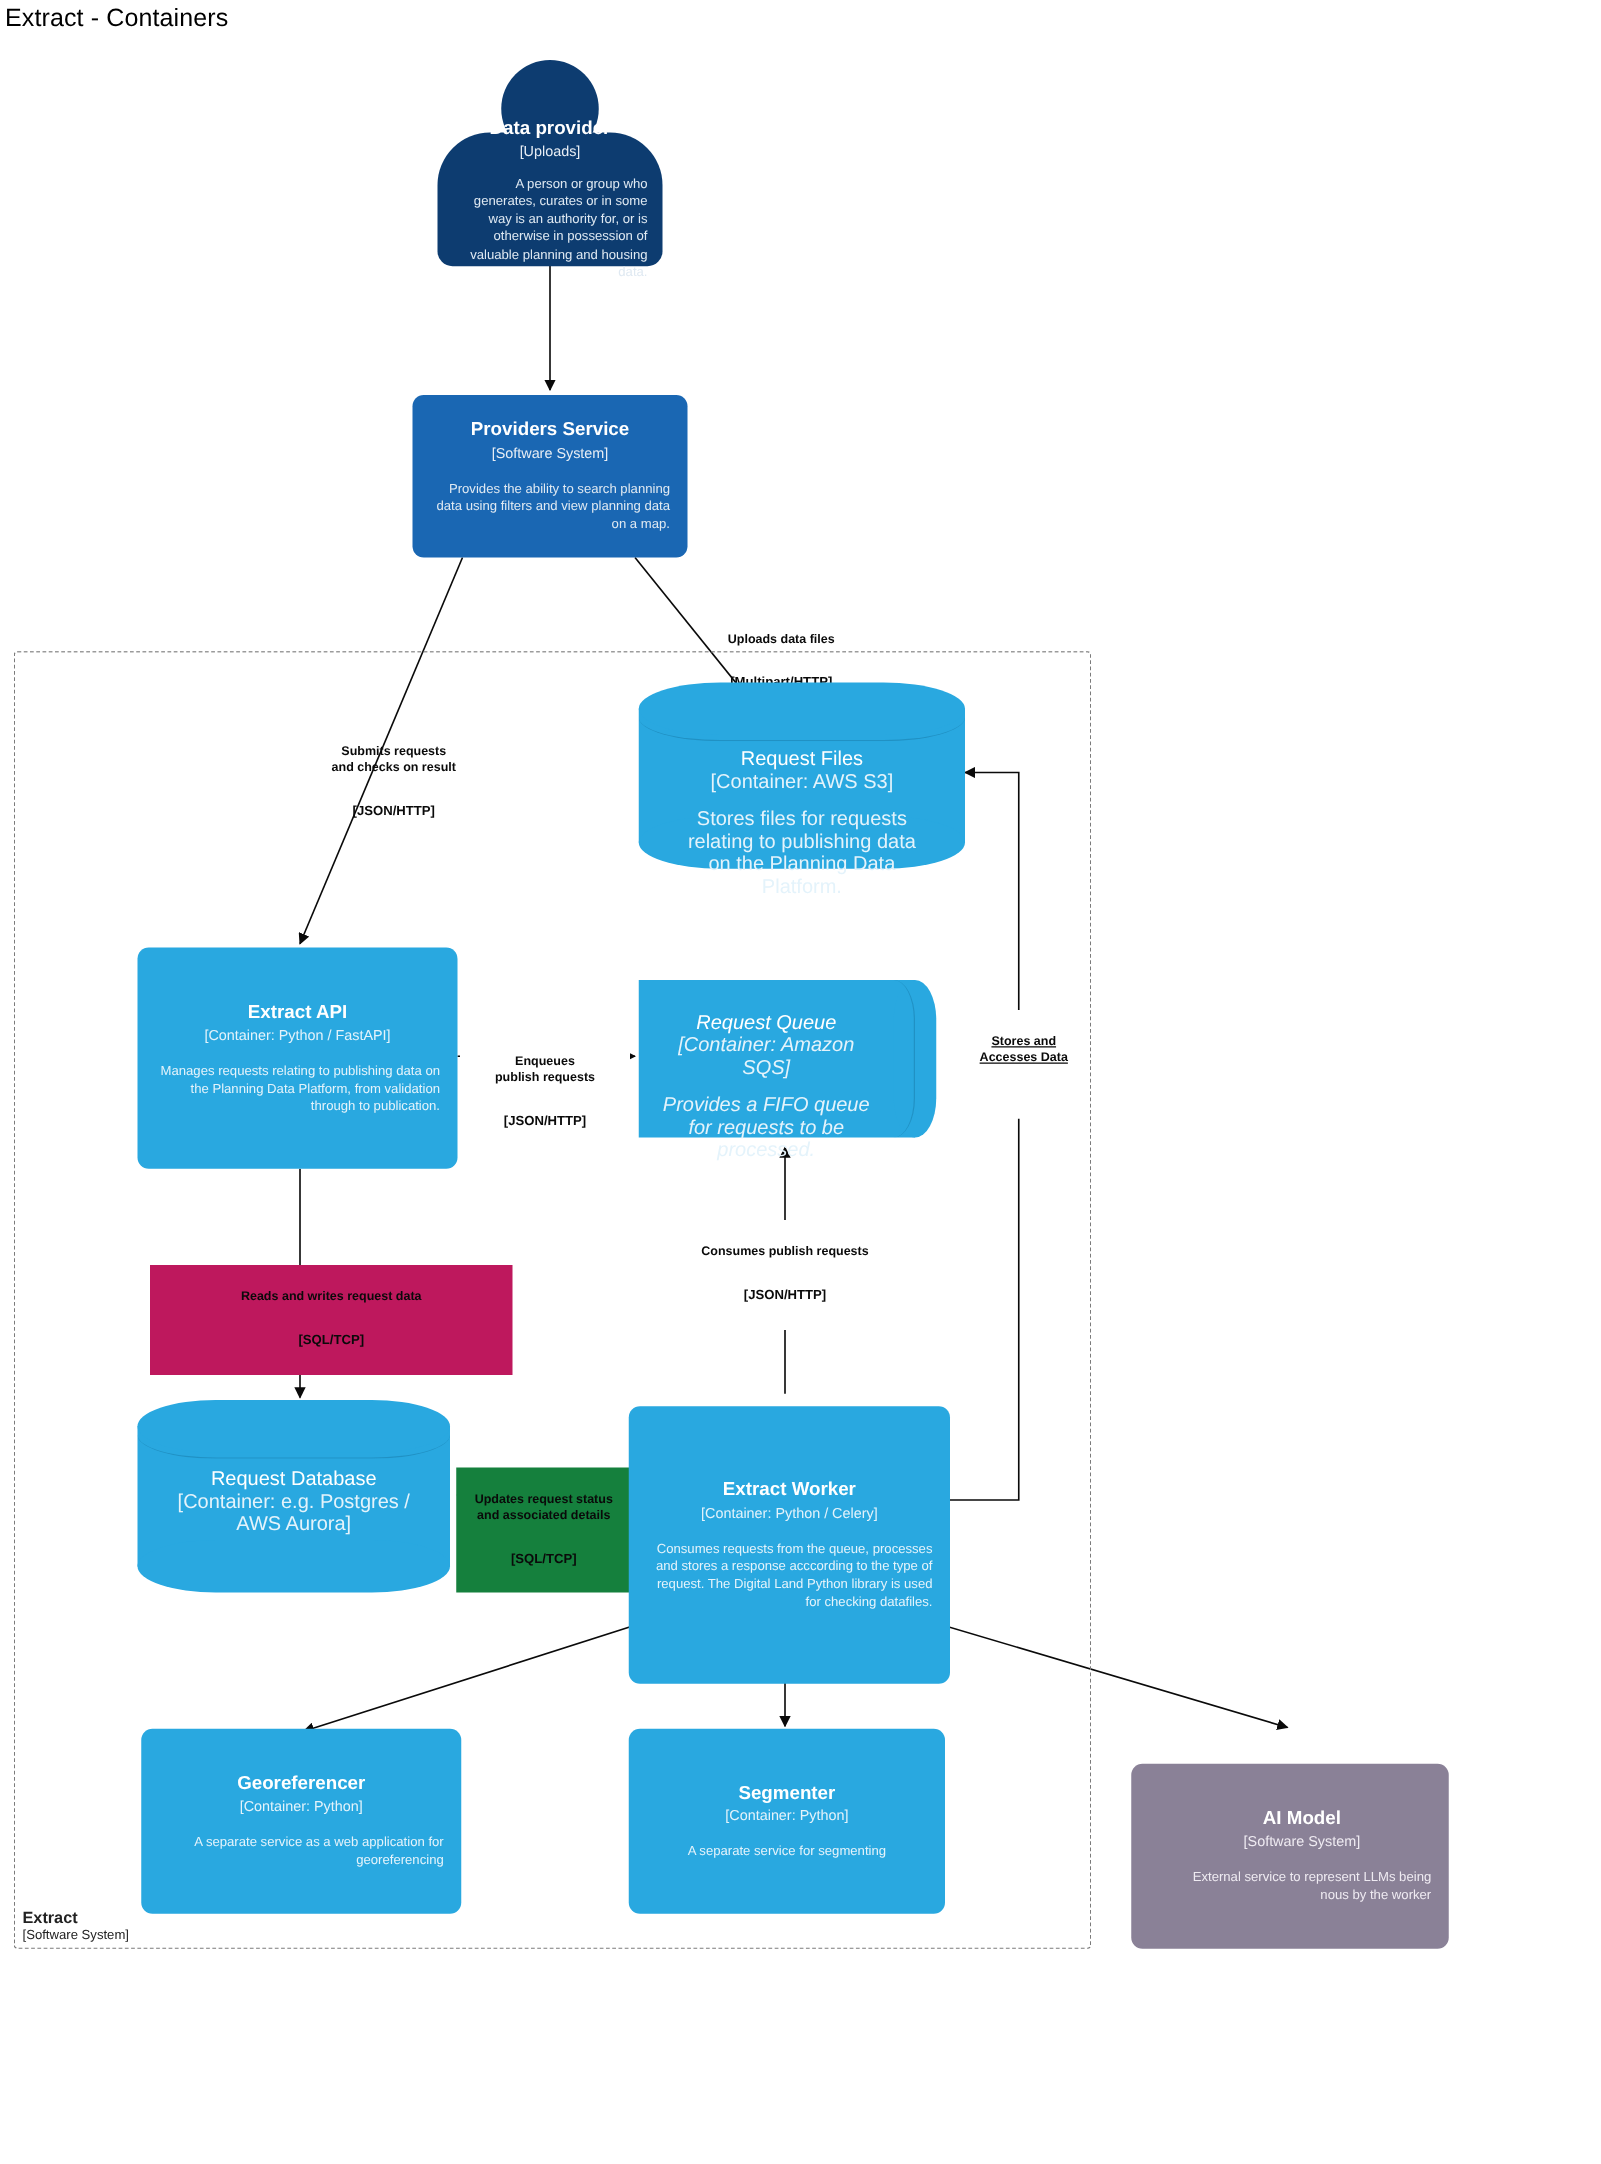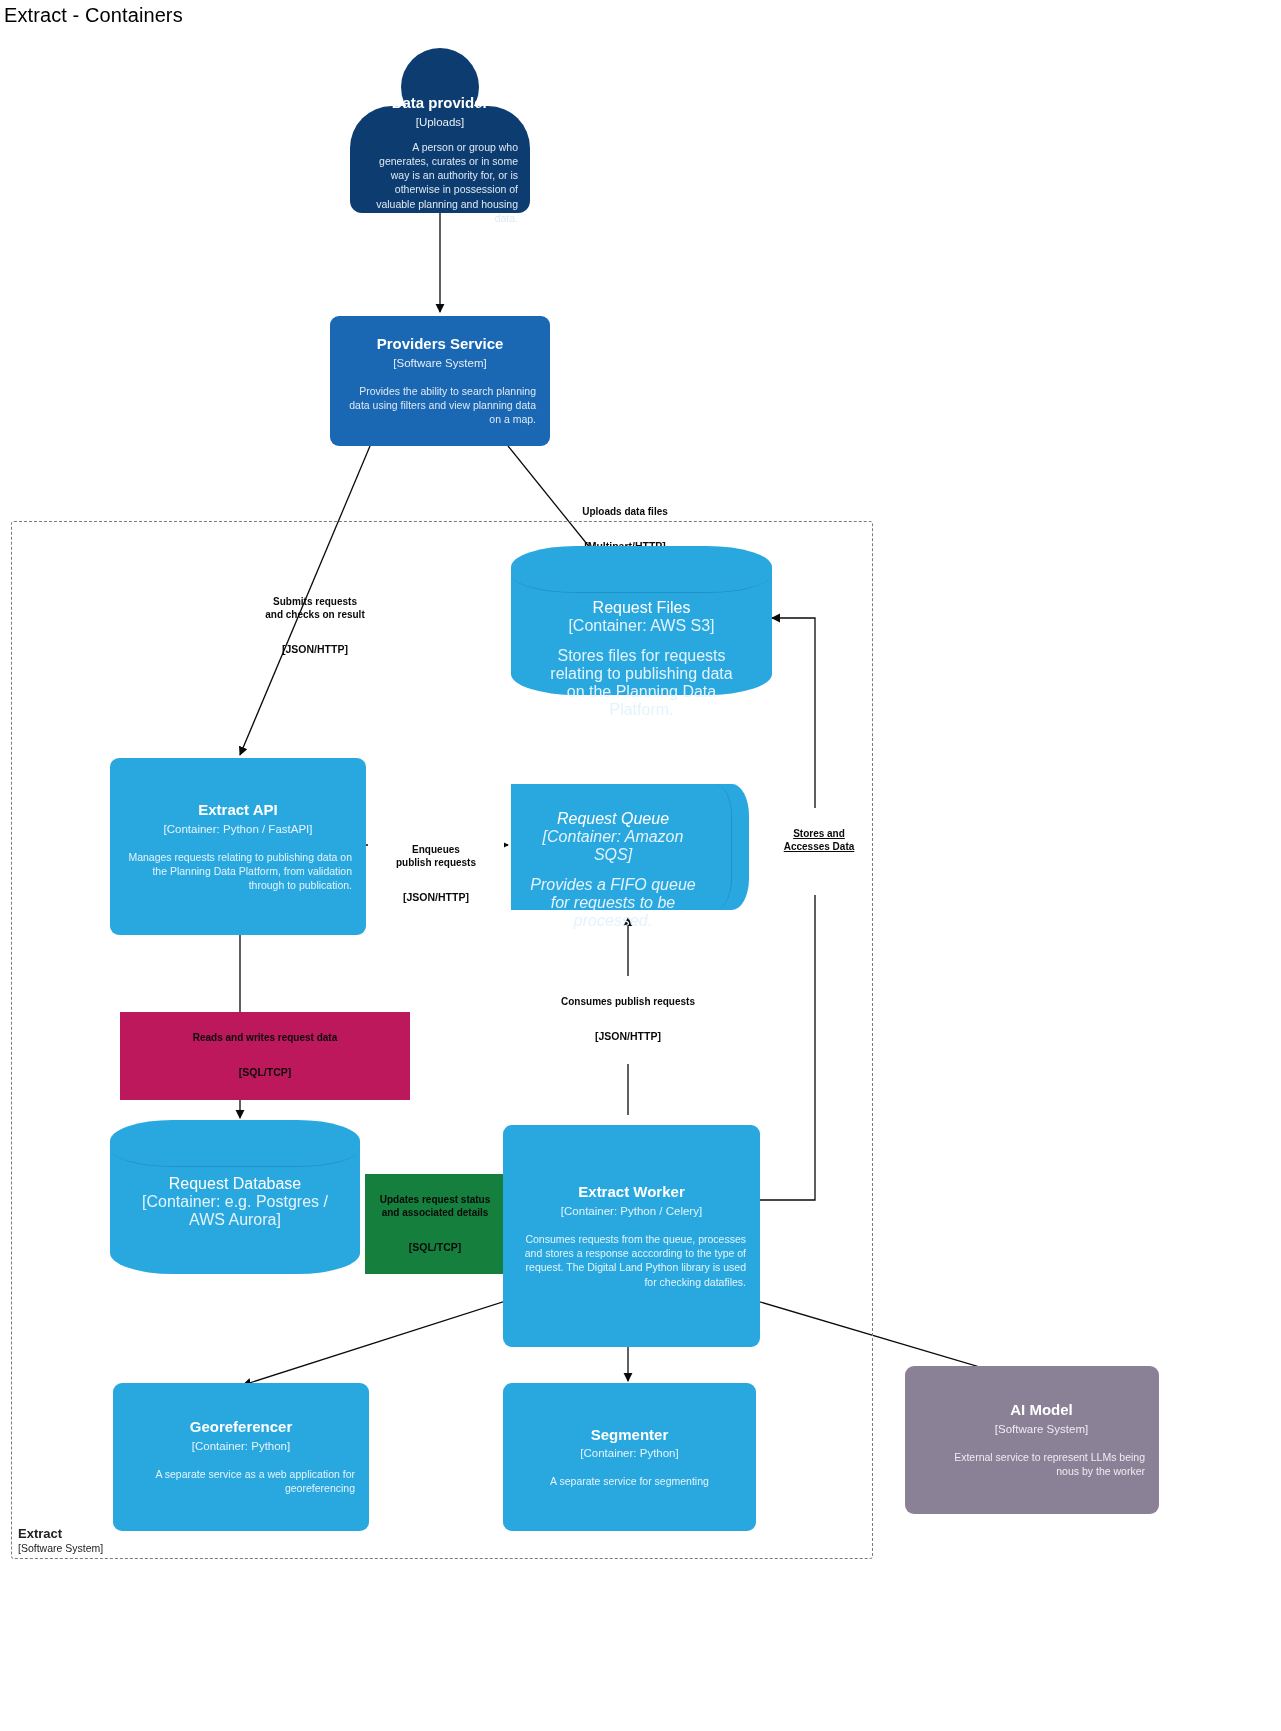--- a/index.html
+++ b/index.html
@@ -324,19 +324,19 @@
     <div class="n-tech">[Container: Python]</div>
     <div class="n-desc">A separate service as a web application for georeferencing</div>
   </div>
 
   <div class="node box-rounded cnt-blue" style="left:503px; top:1383px; width:253px; height:148px;">
     <div class="n-title">Segmenter</div>
     <div class="n-tech">[Container: Python]</div>
     <div class="n-desc">A separate service for segmenting</div>
   </div>
 
-  <div class="node box-rounded ext-grey" style="left:905px; top:1366px; width:254px; height:148px;padding-left:33px;">
+  <div class="node box-rounded ext-grey" style="left:905px; top:1411px; width:254px; height:148px;padding-left:33px;">
     <div class="n-title">AI Model</div>
     <div class="n-tech">[Software System]</div>
     <div class="n-desc">External service to represent LLMs being nous by the worker</div>
   </div>
 
 </div>
 
 </body></html>

